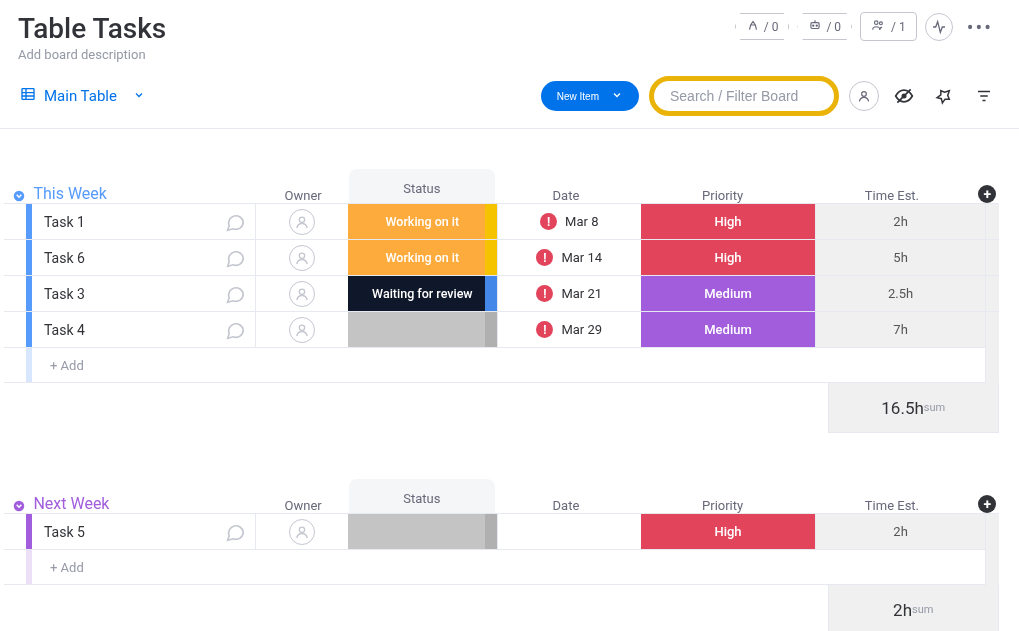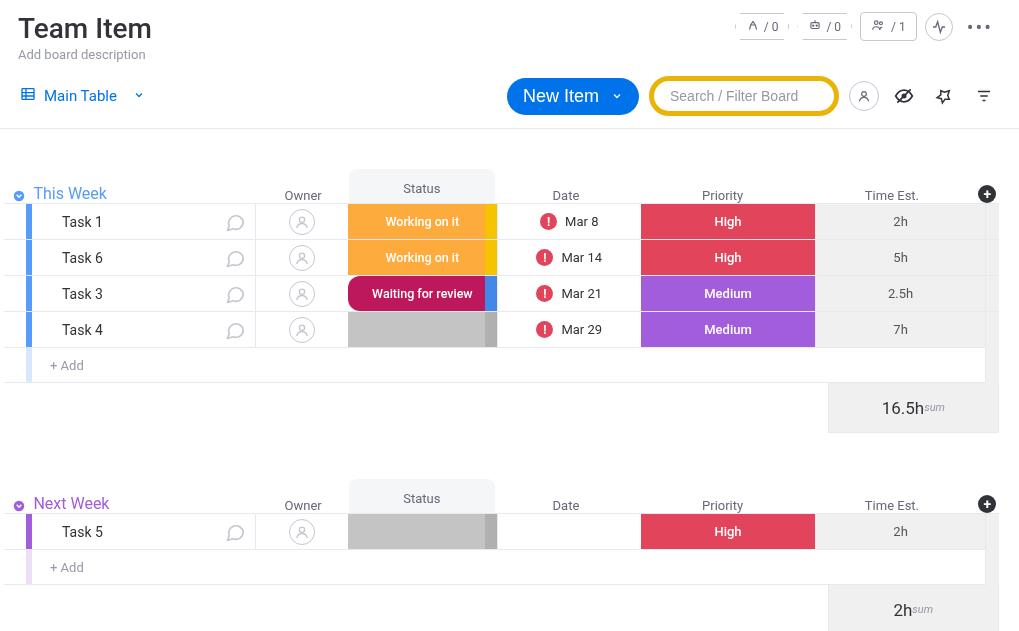--- a/index.html
+++ b/index.html
@@ -38,21 +38,21 @@
     border-bottom:1px solid #e6e9ef; gap:10px;
   }
   .view-tab {
     display:flex; align-items:center; gap:8px; color:#0073ea; font-size:15px;
     padding:4px 6px;
   }
   .view-tab svg { stroke:#0073ea; }
   .spacer { flex:1; }
   .new-item-btn {
     background:#0073ea; color:#fff; border:none; border-radius:20px;
-    padding:8px 16px; font-size:18px; font-weight:500; display:flex; align-items:center; gap:12px;
+    padding:8px 16px; font-size:10px; font-weight:500; display:flex; align-items:center; gap:12px;
   }
   .search-input {
     border:5px solid #eab308; border-radius:20px; padding:7px 16px; font-size:14px;
     width:190px; color:#676879; outline:none;
   }
   .search-input::placeholder { color:#9699a6; }
   .tool-icon {
     width:30px;height:30px;display:flex;align-items:center;justify-content:center;
     color:#676879; cursor:pointer;
   }
@@ -84,21 +84,21 @@
   
   .row {
     display:flex; align-items:stretch; height:36px; border-top:1px solid #e6e9ef;
   }
   .row:last-of-type { border-bottom:1px solid #e6e9ef; }
   .row-left {
     display:flex; align-items:center; width:254px; background:#fff;
   }
   .gutter { width:22px; }
   .color-bar { width:6px; height:100%; }
-  .task-name { flex:1; padding-left:30px; font-size:14px; color:#323338; }
+  .task-name { flex:1; padding-left:12px; font-size:14px; color:#323338; }
   .chat-icon { width:40px; display:flex; justify-content:center; color:#c5c7d0; }
   .cell {
     display:flex; align-items:center; justify-content:center;
     border-left:1px solid #e6e9ef; font-size:13px; color:#323338;
     background:#fff;
   }
   .owner-cell { width:94px; }
   .owner-avatar {
     width:26px;height:26px;border-radius:50%;border:1.5px solid #c5c7d0;
     display:flex;align-items:center;justify-content:center;
@@ -120,43 +120,43 @@
   .add-text { color:#9699a6; padding-left:18px; font-size:13px;}
   .footer-row {
     display:flex; height:50px;
   }
   .footer-spacer { width:826px; }
   .footer-sum {
     width:172px; background:#f0f0f0; display:flex; 
     align-items:center; justify-content:center; border:1px solid #e6e9ef; border-top:none;
   }
   .sum-val { font-size:17px; color:#323338; }
-  .sum-lbl { font-size:11px; color:#9699a6;font-style:italic; }
+  .sum-lbl { font-size:11px; color:#9699a6; }
   
   .bg-orange { background:#fdab3d;align-items:center; }
   .fold-amber { background:#f5c300; }
-  .bg-blue { background:#be185d;border-radius:12px; }
+  .bg-blue { background:#0f172a; }
   .fold-blue { background:#4387e8; }
   .bg-grey { background:#c4c4c4; }
   .fold-grey { background:#b0b0b0; }
   .bg-red { background:#e2445c; }
   .bg-purple { background:#a25ddc; }
   .bar-blue { background:#579bfc; }
   .bar-bluelight { background:#a1c4fd; }
   .bar-purple { background:#a25ddc; }
   .bar-purplelight { background:#d0aeee; }
   .group-blue { color:#579bfc;}
   .group-purple { color:#a25ddc;}
 </style>
 </head>
 <body>
 
 <div class="header">
   <div>
-    <div class="title">Team Item</div>
+    <div class="title">Table Tasks</div>
     <div class="desc">Add board description</div>
   </div>
   <div class="header-right">
     <div class="hex-btn">
       <span>
         <svg width="14" height="14" viewBox="0 0 24 24" fill="none" stroke="#676879" stroke-width="2">
             <path d="M6 20l2-8 4-6 4 6 2 8M8 12h8"></path>
           </svg>
       </span>
       <span>/ 0</span>

